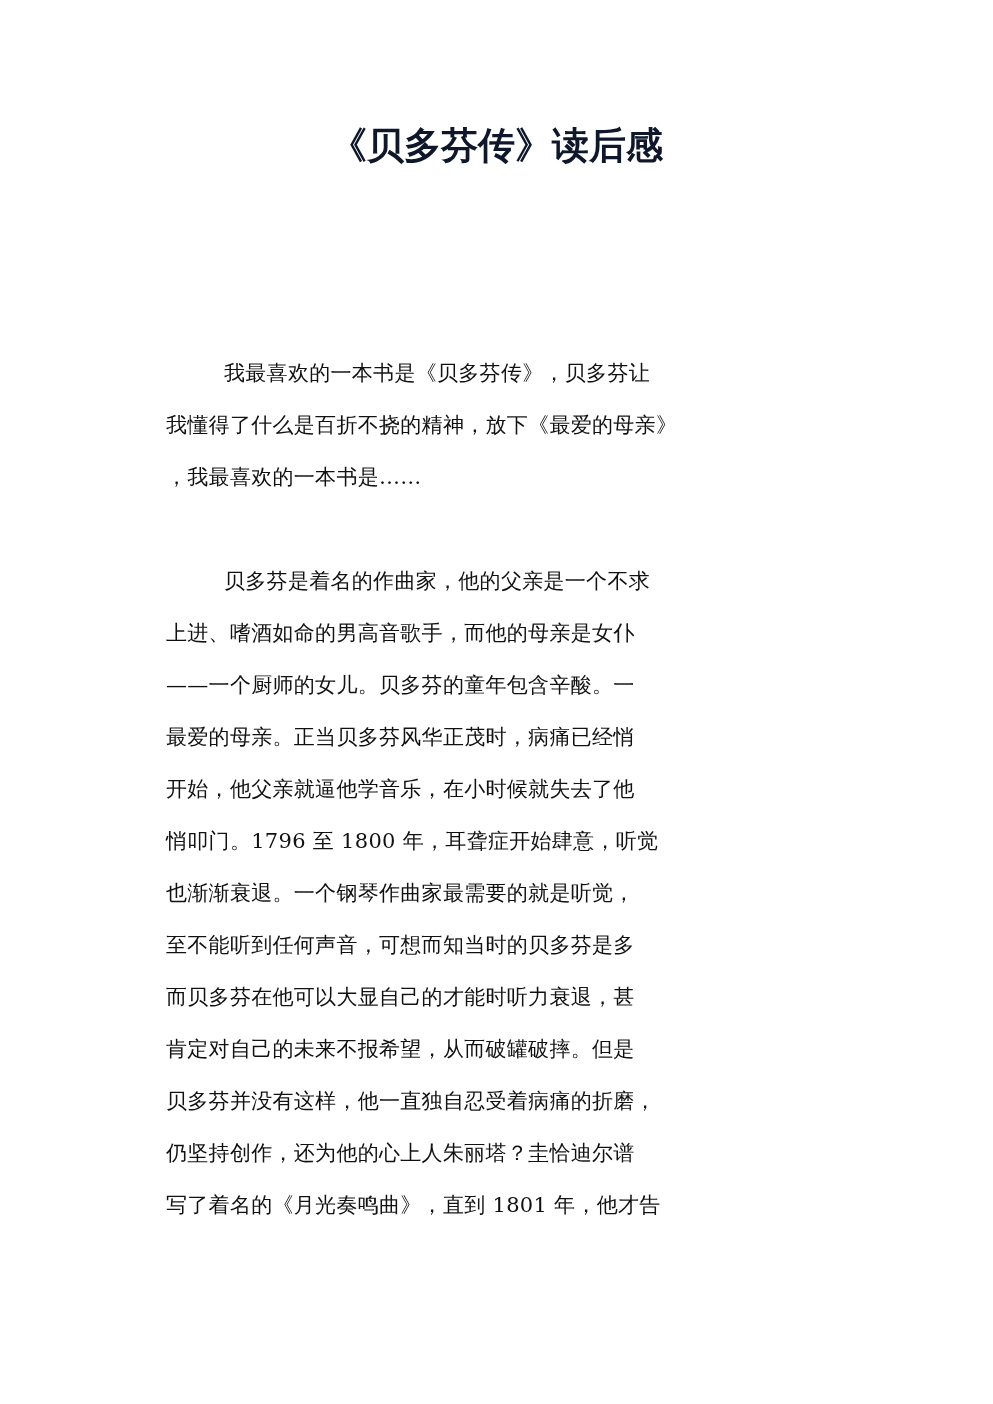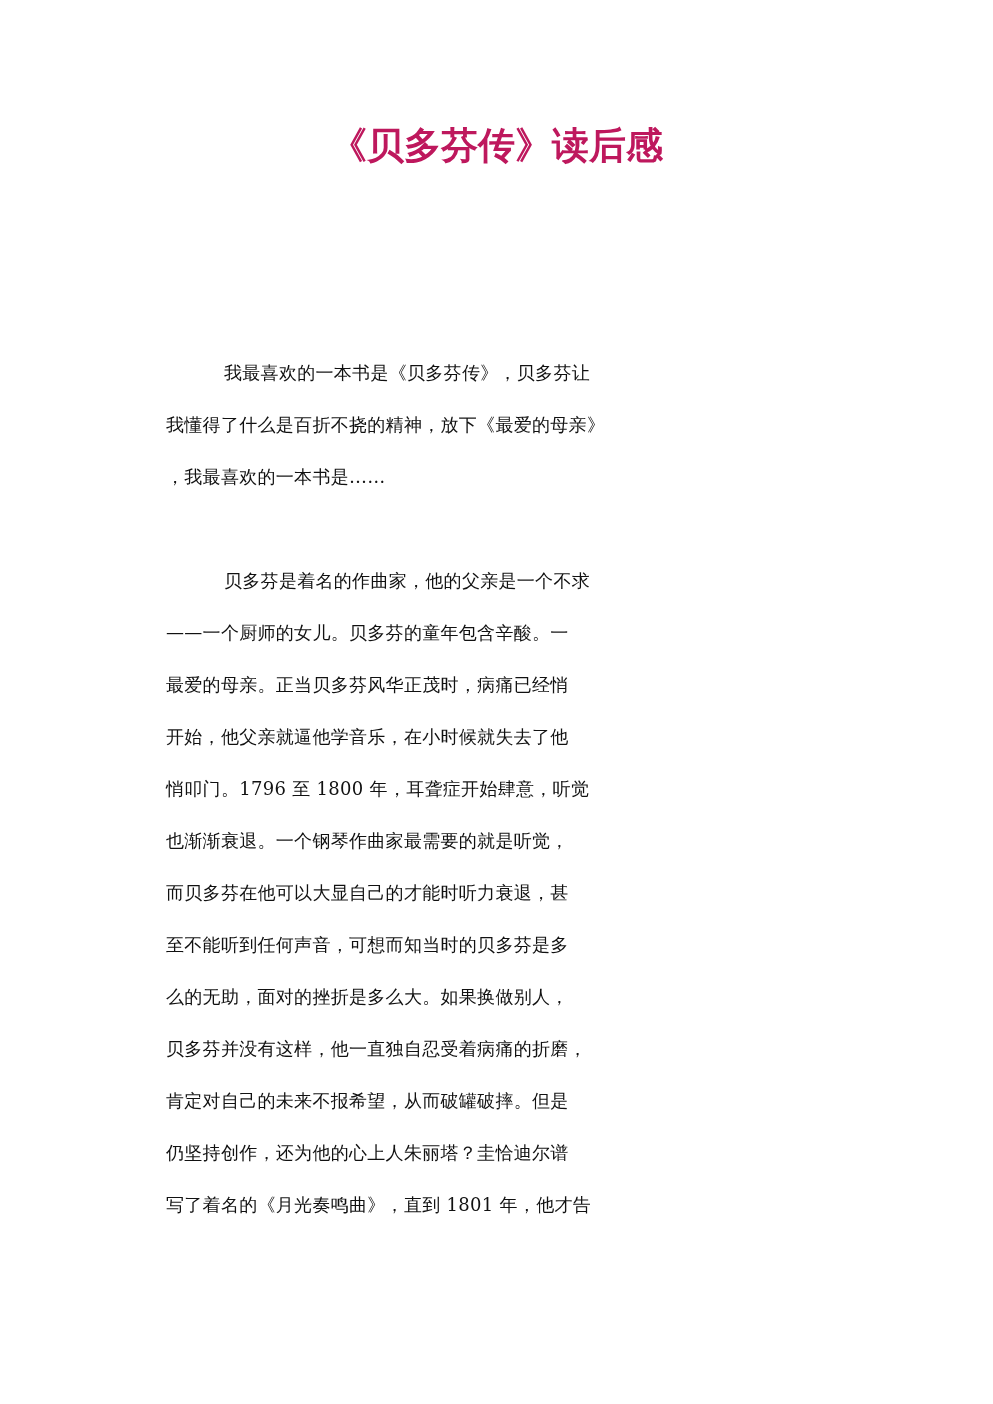--- a/index.html
+++ b/index.html
@@ -27,32 +27,32 @@
       position: absolute;
       left: 0;
       width: 993px;
       top: 118px;
       text-align: center;
       font-family: "DejaVu Sans", "Liberation Sans", sans-serif;
       font-weight: bold;
       font-size: 37px;
       line-height: 56px;
       letter-spacing: 0px;
-      color: #be185d;
+      color: #0f172a;
     }
     .para {
       position: absolute;
       left: 166px;
       width: 700px;
     }
     .line {
       display: block;
       height: 52px;
       line-height: 52px;
-      font-size: 18px;
+      font-size: 21px;
       white-space: nowrap;
       letter-spacing: 0.3px;
       color: #111111;
     }
     .indent {
       padding-left: 58px;
     }
     #para1 { top: 347px; }
     #para2 { top: 555px; }
   </style>
@@ -64,27 +64,27 @@
   <h1 class="title" style="margin:0;">《贝多芬传》读后感</h1>
 
   <div class="para" id="para1">
     <span class="line indent">我最喜欢的一本书是《贝多芬传》，贝多芬让</span>
     <span class="line">我懂得了什么是百折不挠的精神，放下《最爱的母亲》</span>
     <span class="line">，我最喜欢的一本书是……</span>
   </div>
 
   <div class="para" id="para2">
     <span class="line indent">贝多芬是着名的作曲家，他的父亲是一个不求</span>
+    <span class="line">上进、嗜酒如命的男高音歌手，而他的母亲是女仆</span>
     <span class="line">——一个厨师的女儿。贝多芬的童年包含辛酸。一</span>
     <span class="line">最爱的母亲。正当贝多芬风华正茂时，病痛已经悄</span>
     <span class="line">开始，他父亲就逼他学音乐，在小时候就失去了他</span>
     <span class="line">悄叩门。1796 至 1800 年，耳聋症开始肆意，听觉</span>
     <span class="line">也渐渐衰退。一个钢琴作曲家最需要的就是听觉，</span>
+    <span class="line">至不能听到任何声音，可想而知当时的贝多芬是多</span>
     <span class="line">而贝多芬在他可以大显自己的才能时听力衰退，甚</span>
-    <span class="line">至不能听到任何声音，可想而知当时的贝多芬是多</span>
-    <span class="line">么的无助，面对的挫折是多么大。如果换做别人，</span>
+    <span class="line">肯定对自己的未来不报希望，从而破罐破摔。但是</span>
     <span class="line">贝多芬并没有这样，他一直独自忍受着病痛的折磨，</span>
-    <span class="line">肯定对自己的未来不报希望，从而破罐破摔。但是</span>
     <span class="line">仍坚持创作，还为他的心上人朱丽塔？圭恰迪尔谱</span>
     <span class="line">写了着名的《月光奏鸣曲》，直到 1801 年，他才告</span>
   </div>
 
 </div>
 
 </body></html>

